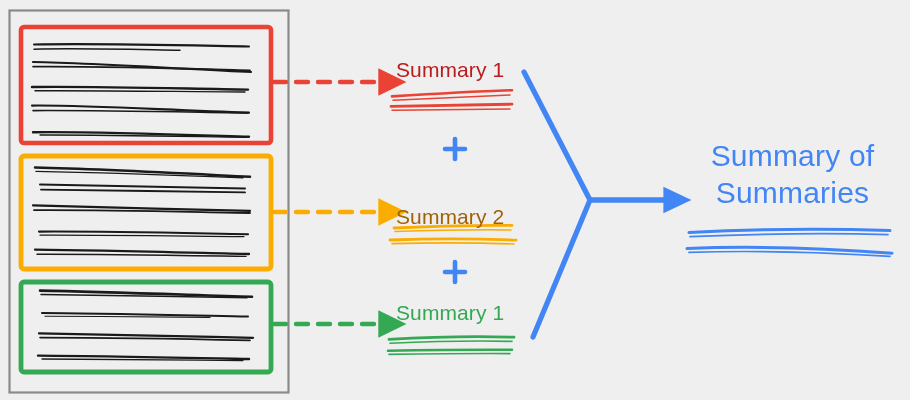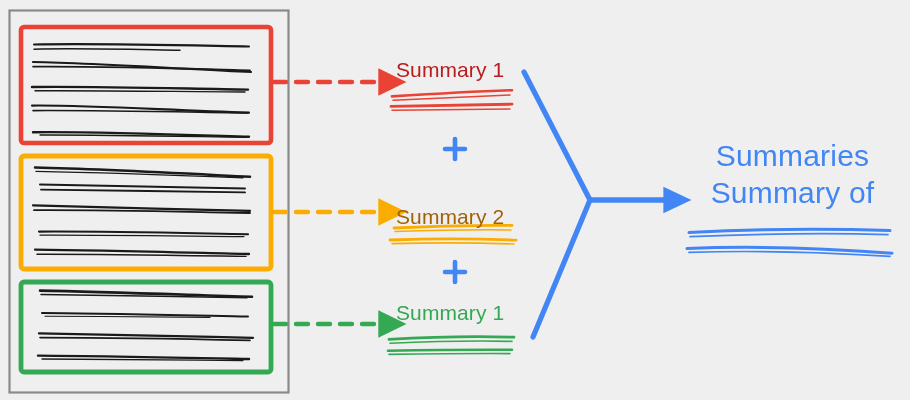--- a/index.html
+++ b/index.html
@@ -152,17 +152,17 @@
     </g>
   </svg>
 
   <div class="lbl sum-label" style="left:396px; top:58px; color:#b91c1c;">Summary 1</div>
 
   <div class="lbl sum-label" style="left:396px; top:189px; color:#a16207;margin-top:16px;">Summary 2</div>
 
   <div class="lbl sum-label" style="left:396px; top:301px; color:#34a853;">Summary 1</div>
 
   <div class="lbl final-label" style="left:695px; top:138px; width:195px; color:#4285f4;">
+    <div>Summary of</div>
     <div>Summaries</div>
-    <div>Summary of</div>
   </div>
 
 </div>
 
 </body></html>

